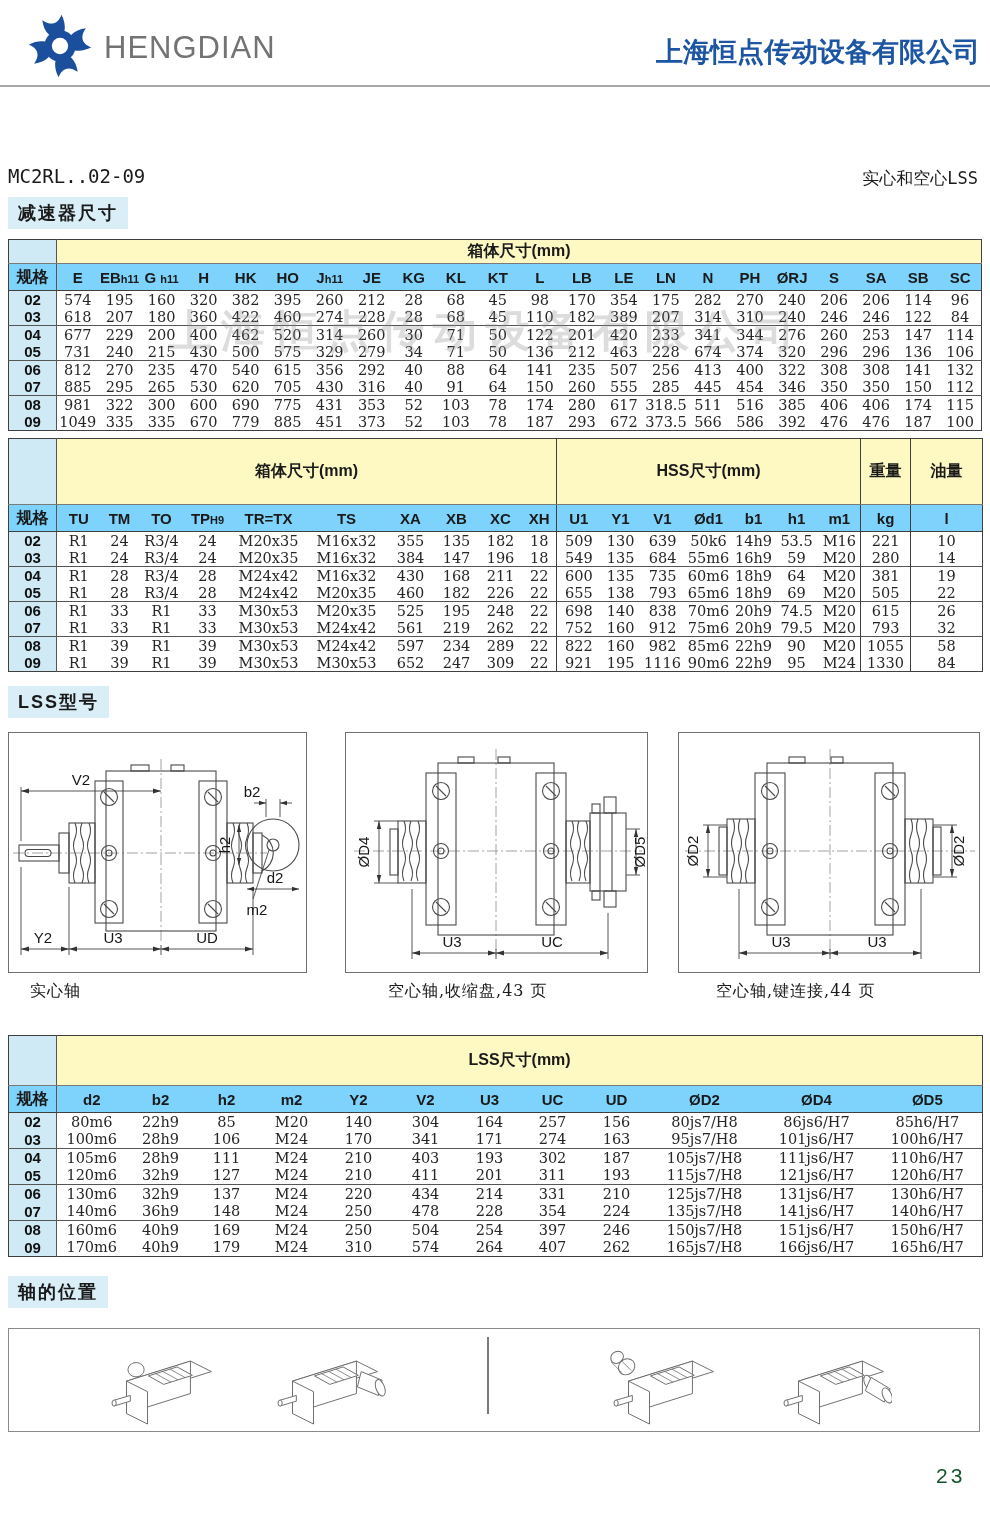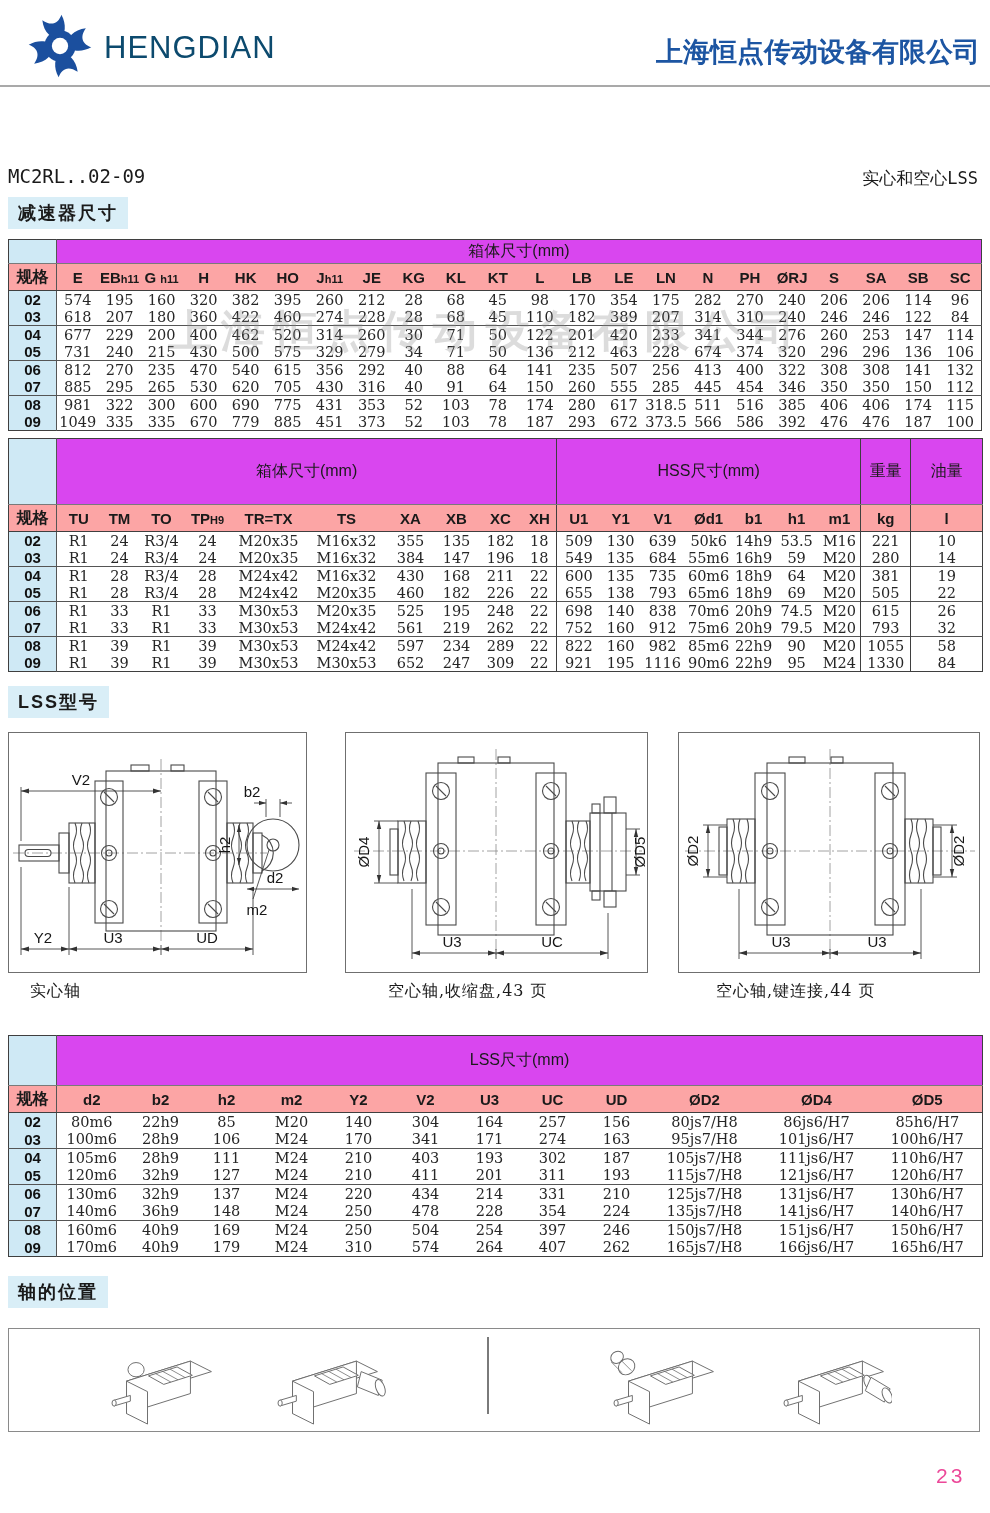--- a/index.html
+++ b/index.html
@@ -1,39 +1,39 @@
 <!DOCTYPE html>
 <html><head>
 <meta charset="utf-8">
 <style>
   html,body{margin:0;padding:0;background:#fff;}
   .page{position:relative;width:990px;height:1513px;background:#fff;overflow:hidden;
         font-family:"Liberation Sans",sans-serif;color:#1a1a1a;}
   
   .hdr-logo{position:absolute;left:26px;top:10px;width:68px;height:72px;}
-  .hdr-name{position:absolute;left:104px;top:30px;font-size:31px;color:#0c4a6e;letter-spacing:1px;}
+  .hdr-name{position:absolute;left:104px;top:30px;font-size:31px;color:#737373;letter-spacing:1px;}
   .hdr-company{position:absolute;right:10px;top:34px;font-size:27px;font-weight:bold;color:#1c55a2;}
   .hdr-rule{position:absolute;left:0;top:85px;width:990px;height:2px;background:#a9a9a9;}
   .title-band{position:absolute;left:0;top:110px;width:978px;height:38px;background:#b9ddeb;
         font-size:20px;font-weight:bold;line-height:38px;padding-left:10px;box-sizing:border-box;}
   .model{position:absolute;left:8px;top:165px;font-family:"DejaVu Sans Mono",monospace;font-size:19px;}
   .shaft-note{position:absolute;right:12px;top:167px;font-size:17px;font-family:"DejaVu Sans Mono",monospace;}
   .sec-label{position:absolute;background:#d9eef7;font-size:18px;font-weight:600;padding:4px 10px;letter-spacing:2px;}
   #sec1{left:8px;top:197px;} #sec2{left:8px;top:686px;} #sec3{left:8px;top:1276px;}
   
   .wm{position:absolute;left:168px;top:302px;font-size:44px;letter-spacing:9px;color:#8f8f8f;
       opacity:.30;z-index:6;pointer-events:none;font-weight:600;white-space:nowrap;}
   
   .tbl{position:absolute;left:8px;width:974px;z-index:2;}
   #t1{top:239px;} #t2{top:438px;} #t3{top:1035px;}
   .tbl table{border-collapse:collapse;table-layout:fixed;width:100%;border:1.6px solid #3f3f3f;}
   .tbl th,.tbl td{padding:0;text-align:center;overflow:hidden;white-space:nowrap;vertical-align:middle;}
   .tbl th{font-weight:bold;font-size:15px;}
-  .tbl th.glabel{background:#d946ef;font-size:16px;font-weight:400;border-bottom:1px solid #7a7a7a;}
-  .tbl tr.labels th{background:#fca5a5;border-bottom:1.6px solid #3f3f3f;}
+  .tbl th.glabel{background:#fef9c3;font-size:16px;font-weight:700;border-bottom:1px solid #7a7a7a;}
+  .tbl tr.labels th{background:#7dd3fc;border-bottom:1.6px solid #3f3f3f;}
   .tbl th.spec-col{background:#cfe9f5;border-right:1px solid #555;border-bottom:1px solid #7a7a7a;}
   .tbl tr.labels th.spec-col{border-bottom:1.6px solid #3f3f3f;font-size:16px;}
   .tbl td{font-family:"DejaVu Serif",serif;font-size:14.5px;color:#262626;}
   .tbl td.spec{font-family:"Liberation Sans",sans-serif;font-weight:600;font-size:15px;
       background:#cfe9f5;border-right:1px solid #555;color:#111;}
   .tbl tr.gsep td{border-top:1.4px solid #555;}
   .tbl .vline{border-left:1.4px solid #3f3f3f;}
   .tbl .sub{font-size:11px;font-weight:bold;margin-top:12px;}
   
   .dwg{position:absolute;border:1px solid #6f6f6f;background:#fff;box-sizing:border-box;}
@@ -47,21 +47,21 @@
   .dim{stroke:#444;fill:none;stroke-width:.9;}
   .arr{fill:#333;stroke:none;}
   .dl{font-family:"Liberation Sans",sans-serif;font-size:15px;fill:#161616;}
   
   .posbox{position:absolute;left:8px;top:1328px;width:972px;height:104px;border:1px solid #8a8a8a;box-sizing:border-box;}
   .posdiv{position:absolute;left:487px;top:1337px;width:2px;height:77px;background:#7a7a7a;}
   .iso{position:absolute;top:1341px;width:124px;height:86px;}
   #iso1{left:96px;} #iso2{left:262px;} #iso3{left:598px;} #iso4{left:768px;}
   .ib{stroke:#6a6a6a;fill:#fff;stroke-width:1;}
   .ih{stroke:#6a6a6a;fill:none;stroke-width:.8;}
-  .pageno{position:absolute;left:936px;top:1464px;font-size:21px;letter-spacing:3px;color:#ec4899;}
+  .pageno{position:absolute;left:936px;top:1464px;font-size:21px;letter-spacing:3px;color:#14532d;}
 </style>
 </head>
 <body>
 
 <div class="page">
 
   <svg class="hdr-logo" viewBox="0 0 100 100">
     <g fill="#1b4f9e">
       <circle cx="50" cy="50" r="23"></circle>
       <path d="M50 40 C38 40 26 30 24 12 C38 22 48 16 52 4 C60 18 58 34 50 40 Z"></path>

